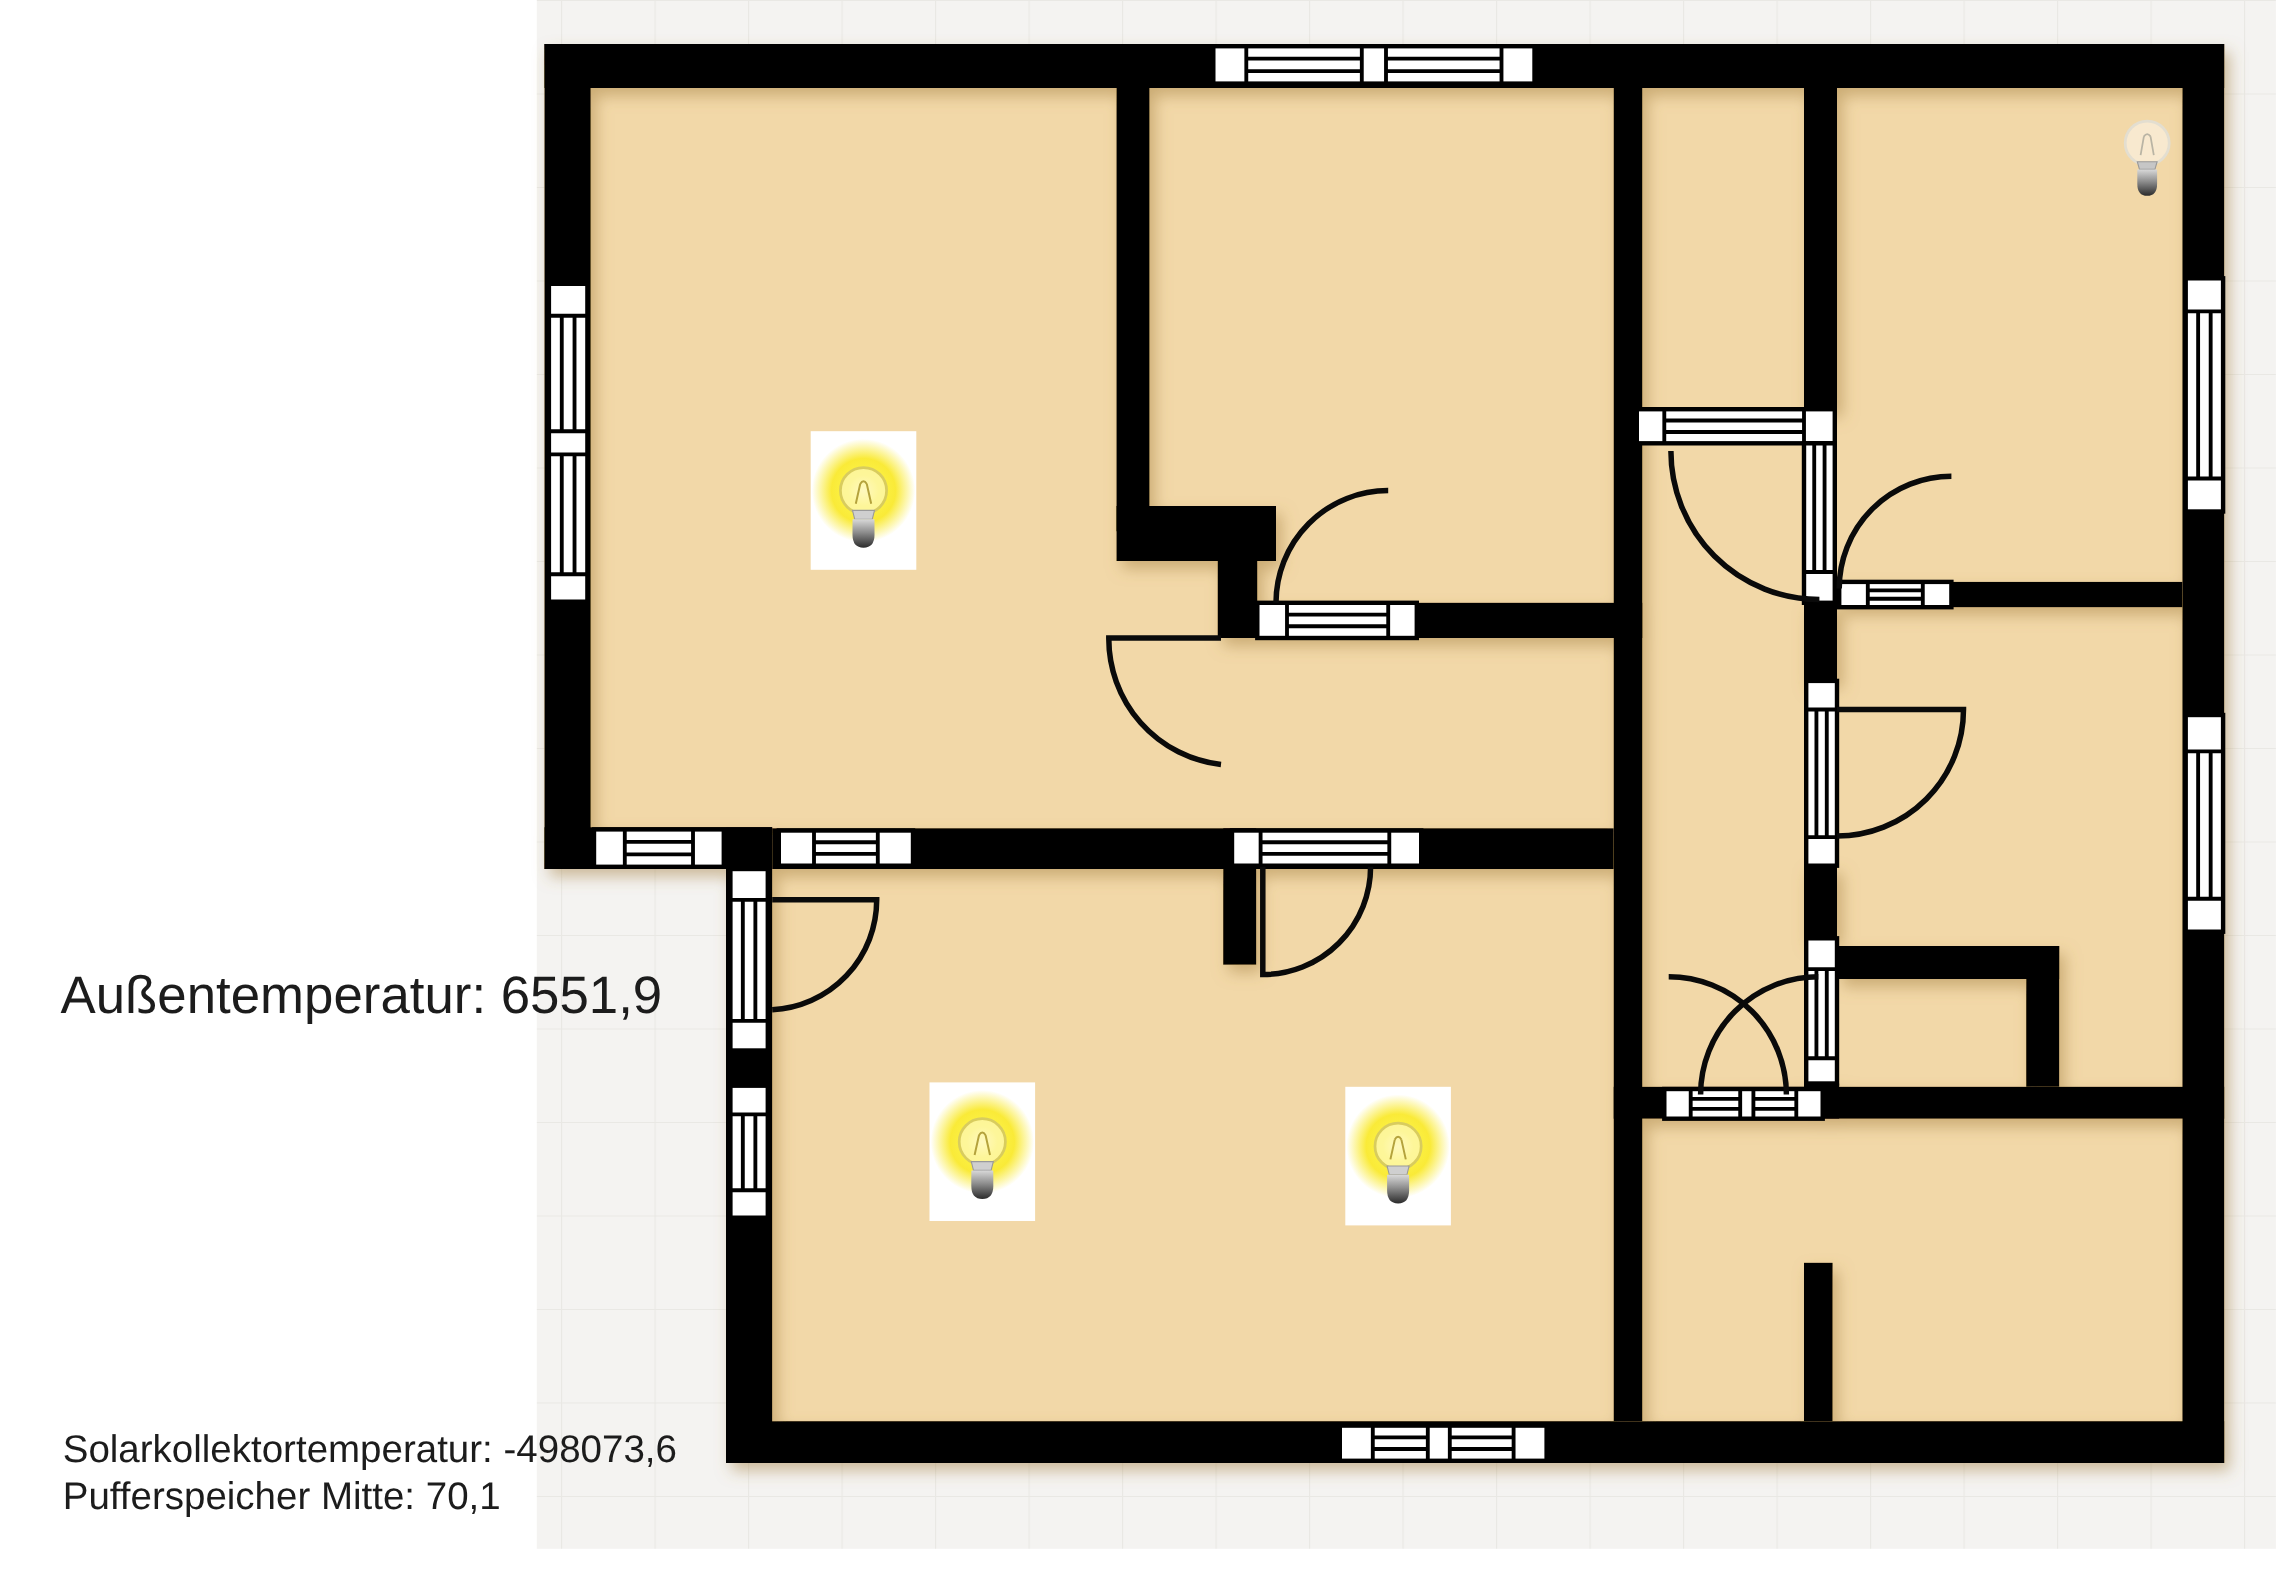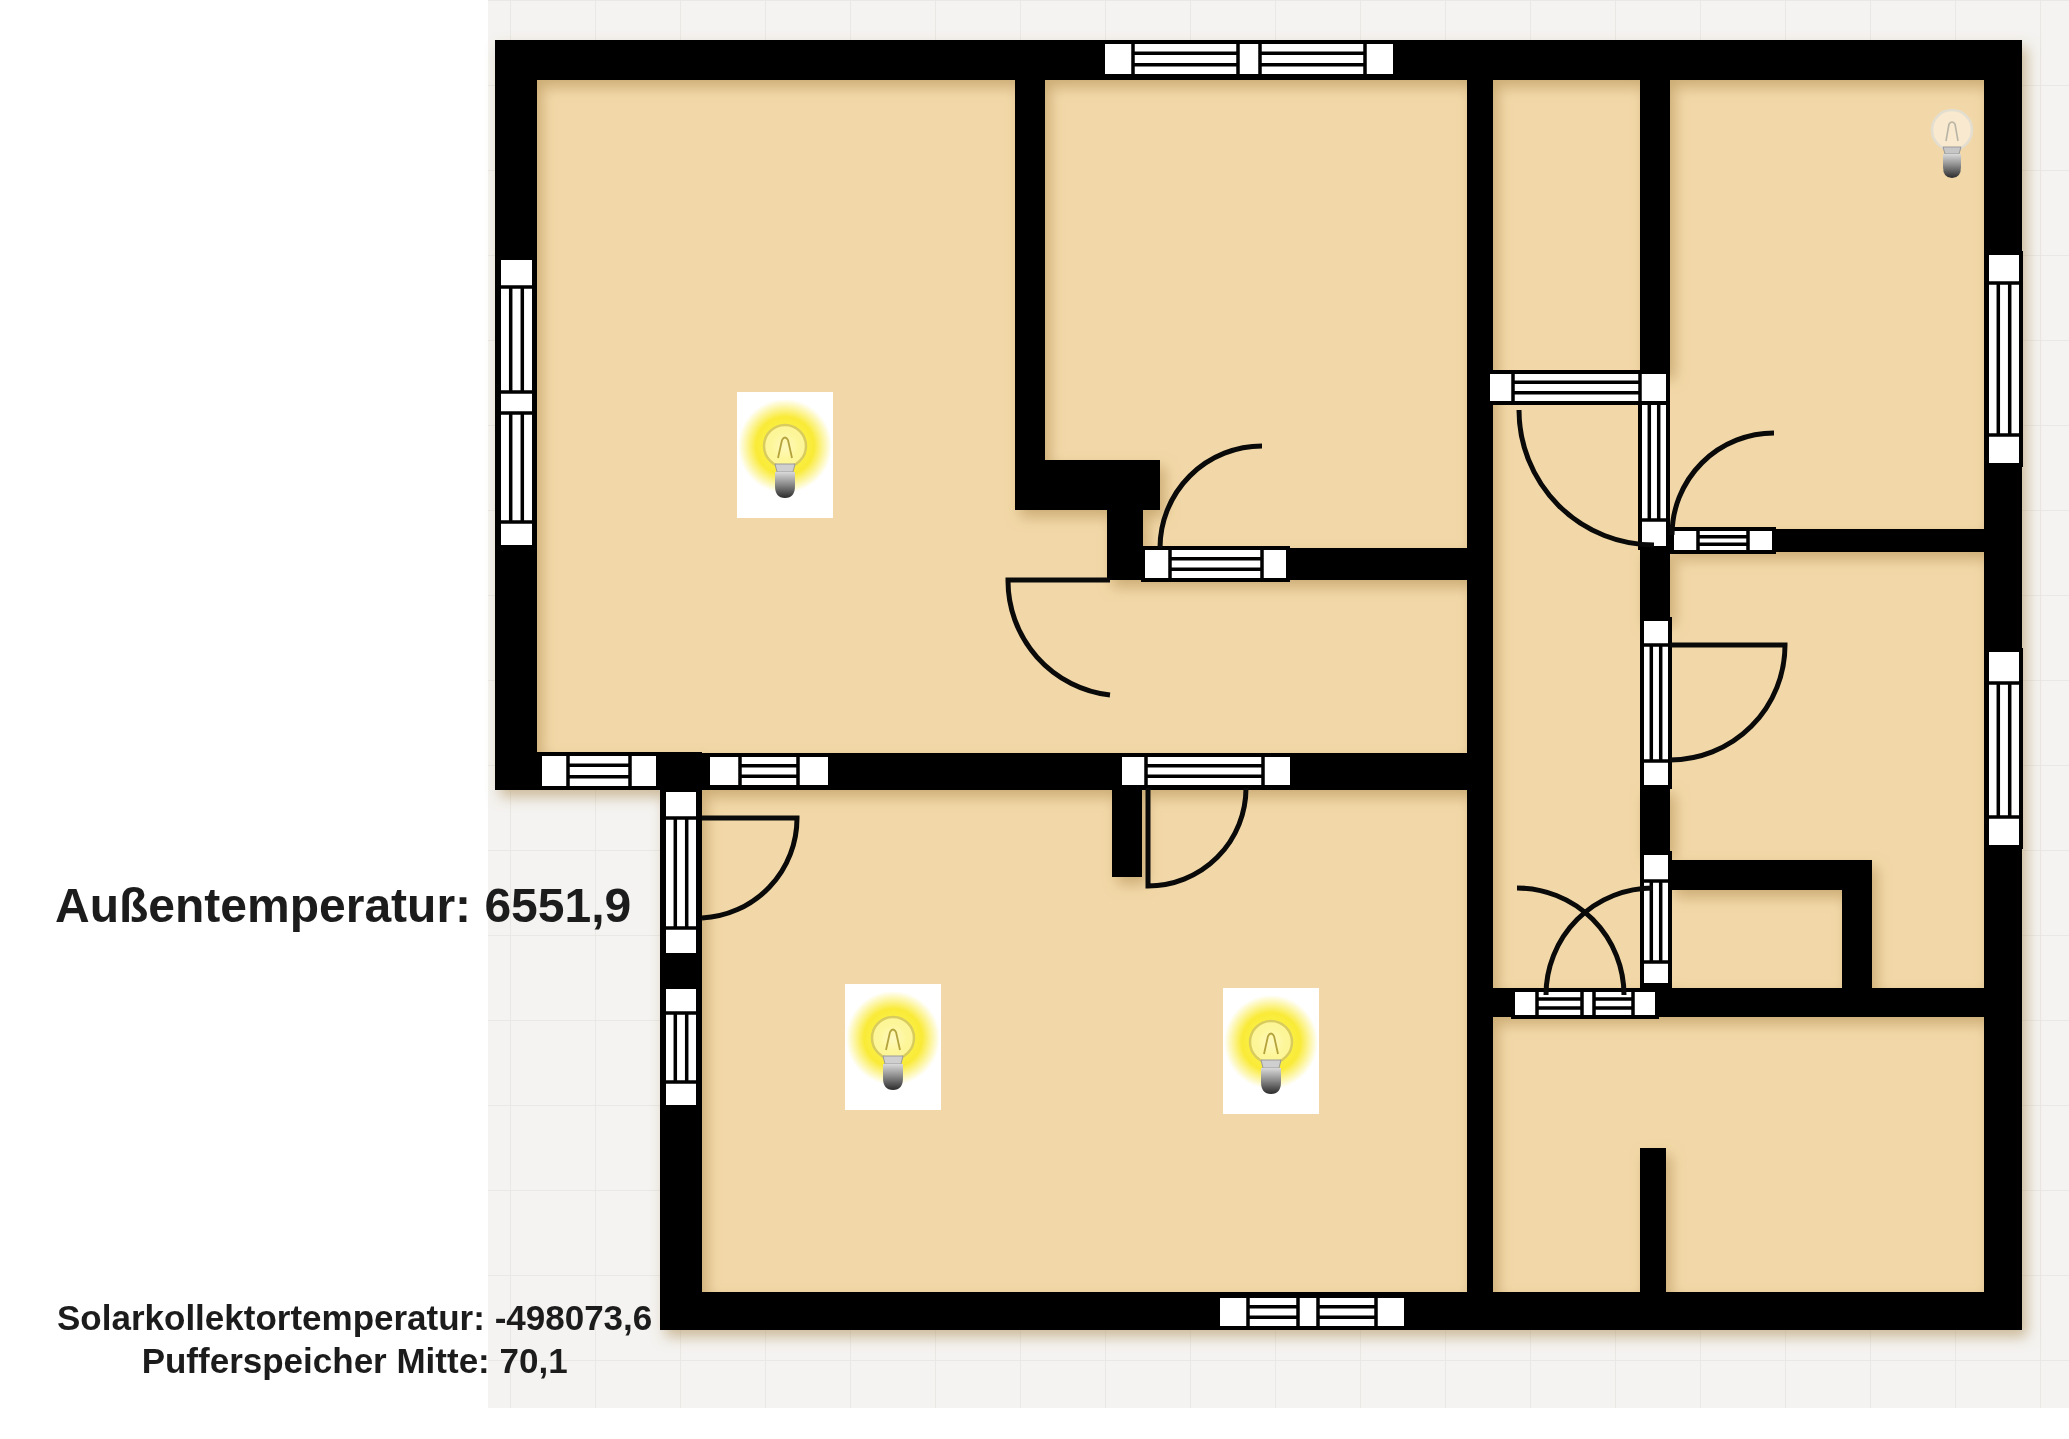--- a/index.html
+++ b/index.html
@@ -1,27 +1,27 @@
 <!DOCTYPE html>
 <html style="--floor: #f2d8a8; --wall: #000000; --window_frame: #000000; --door_arc: #0a0a0a; --glow: #f9e822; --exterior: #f4f3f1; --grid_line: #e9e8e4; --text: #1c1c1c;"><head>
 <meta charset="utf-8">
 <style>
   html,body{margin:0;padding:0;background:#ffffff;}
   #screen{position:relative;width:2069px;height:1439px;overflow:hidden;
-          font-family:"Liberation Sans","DejaVu Sans",sans-serif;background:#fff;font-weight:bold;}
+          font-family:"Liberation Sans","DejaVu Sans",sans-serif;background:#fff;}
   #plan-svg{position:absolute;left:0;top:0;width:2069px;height:1439px;}
   .wall{fill:var(--wall,#000);}
   .floor{fill:var(--floor,#f2d8a8);}
   .we{fill:#ffffff;stroke:var(--window_frame,#000);stroke-width:4;}
   .wl{stroke:var(--window_frame,#000);stroke-width:3.5;fill:none;}
   .arc{stroke:var(--door_arc,#0a0a0a);stroke-width:5;fill:none;}
   .reading{position:absolute;color:var(--text,#1c1c1c);white-space:nowrap;}
   .reading .label::after{content:": ";}
   #reading-outdoor{left:55px;top:878px;font-size:48px;}
-  #readings-block{left:57px;top:1296px;font-size:35px;line-height:43px;text-align:center;}
+  #readings-block{left:57px;top:1296px;font-size:35px;line-height:43px;}
   #readings-block div{height:43px;}
 </style>
 </head>
 <body>
 
 <div id="screen">
 
 <svg id="plan-svg" viewBox="0 0 2069 1439" xmlns="http://www.w3.org/2000/svg">
   <defs>
     <pattern id="grid" width="85" height="85" patternUnits="userSpaceOnUse">

